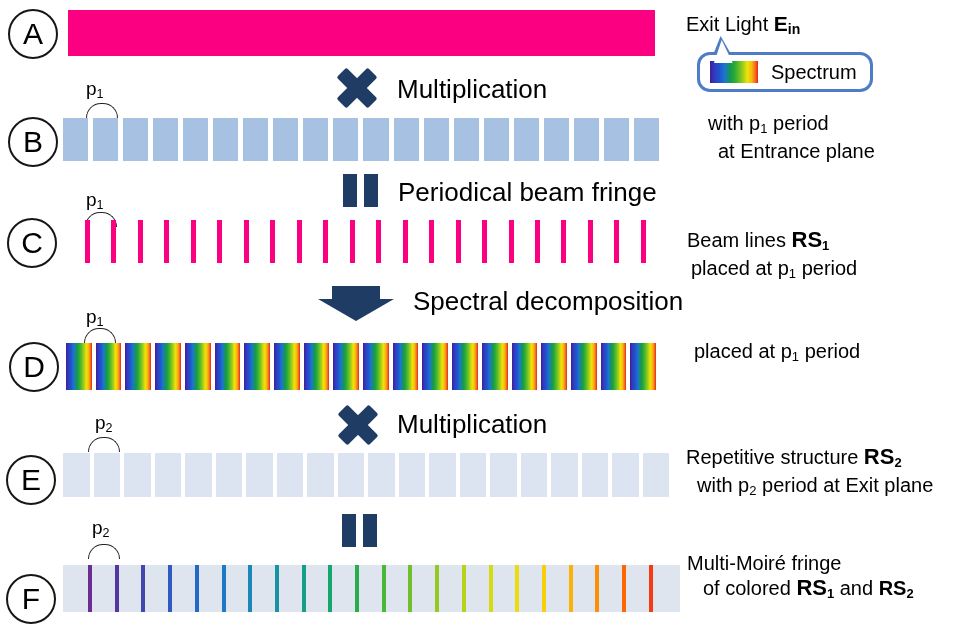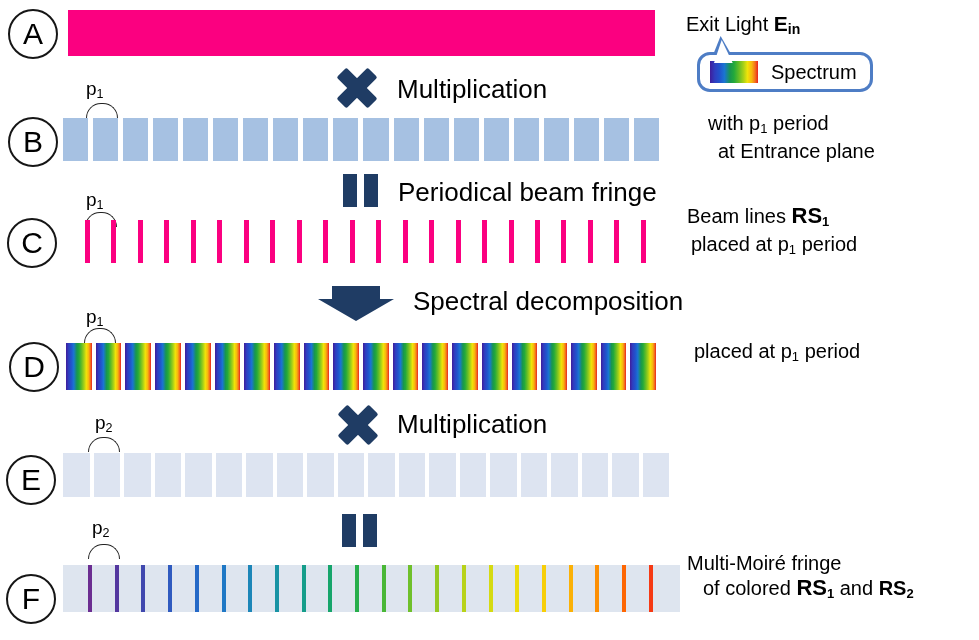--- a/index.html
+++ b/index.html
@@ -169,21 +169,21 @@
       <div class="cell" style="background: rgb(251, 0, 128);"></div>
       <div class="cell" style="background: rgb(251, 0, 128);"></div>
       <div class="cell" style="background: rgb(251, 0, 128);"></div>
       <div class="cell" style="background: rgb(251, 0, 128);"></div>
       <div class="cell" style="background: rgb(251, 0, 128);"></div>
       <div class="cell" style="background: rgb(251, 0, 128);"></div>
       <div class="cell" style="background: rgb(251, 0, 128);"></div>
       <div class="cell" style="background: rgb(251, 0, 128);"></div>
       <div class="cell" style="background: rgb(251, 0, 128);"></div>
     </div>
-  <div class="caption" style="left:687px;top:204px">
+  <div class="caption" style="left:687px;top:228px">
     <div><span>Beam lines </span><span class="bbig">RS</span><span class="b sub">1</span></div>
     <div class="ind3"><span>placed at p</span><span class="sub">1</span><span> period</span></div>
   </div>
 
   <svg class="arrow-svg" width="76" height="35" viewBox="0 0 76 35">
     <polygon points="14,0 62,0 62,13 76,13 38,35 0,13 14,13" fill="#1F3C64"></polygon>
   </svg>
   <div class="op-label" style="left:413px;top:286px">Spectral decomposition</div>
 
   <div class="plabel" style="left:86px;top:306px"><span>p</span><span class="sub">1</span></div>
@@ -239,20 +239,24 @@
       <div class="cell" style="background: rgb(221, 228, 241);"></div>
       <div class="cell" style="background: rgb(221, 228, 241);"></div>
       <div class="cell" style="background: rgb(221, 228, 241);"></div>
       <div class="cell" style="background: rgb(221, 228, 241);"></div>
       <div class="cell" style="background: rgb(221, 228, 241);"></div>
       <div class="cell" style="background: rgb(221, 228, 241);"></div>
       <div class="cell" style="background: rgb(221, 228, 241);"></div>
       <div class="cell" style="background: rgb(221, 228, 241);"></div>
       <div class="cell" style="background: rgb(221, 228, 241);"></div>
     </div>
+  <div class="caption" style="left:686px;top:445px">
+    <div><span>Repetitive structure </span><span class="bbig">RS</span><span class="b sub">2</span></div>
+    <div class="ind5"><span>with p</span><span class="sub">2</span><span> period at Exit plane</span></div>
+  </div>
 
   <div class="pause" style="left:342px;top:514px">
       <i></i>
       <i></i>
     </div>
 
   <div class="plabel" style="left:92px;top:517px"><span>p</span><span class="sub">2</span></div>
   <div class="brace" style="left:88px;top:544px"></div>
 
   <div class="band-f">

